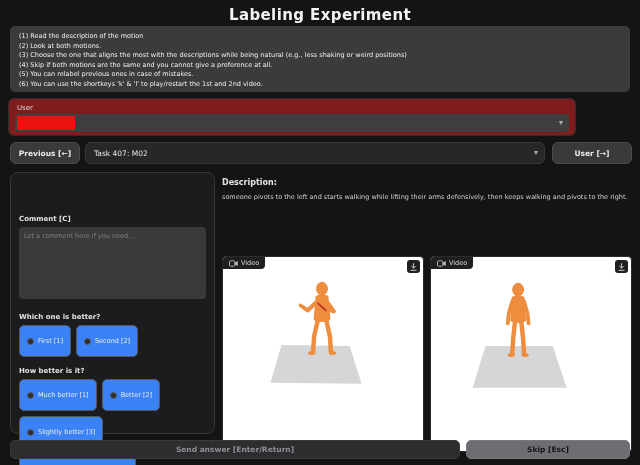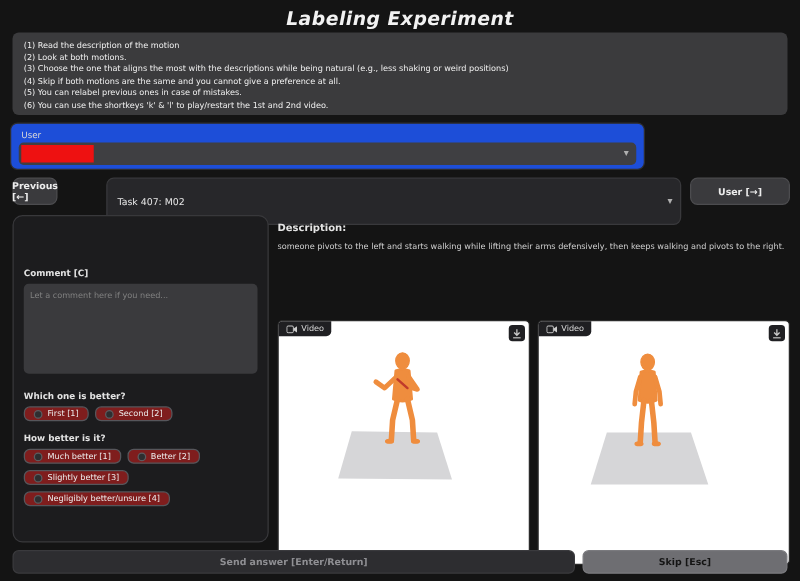--- a/index.html
+++ b/index.html
@@ -9,75 +9,74 @@
     font-family: "DejaVu Sans", sans-serif;
     color: #e8e8e8;
     overflow: hidden;
   }
   .app { position: relative; width: 640px; height: 465px; }
 
   .title {
     position: absolute; top: 6px; left: 0; width: 100%;
     text-align: center; font-size: 15px; font-weight: 700; color: #f2f2f2;
     letter-spacing: 0.4px;
-    font-style: italic;
   }
 
   .instructions {
     position: absolute; left: 10px; top: 26px; width: 620px; height: 66px;
     background: #3b3b3d; border-radius: 5px; padding: 6px 9px;
     font-size: 6.5px; line-height: 1.48; color: #f0f0f0;
   }
 
   .user-panel {
-    position: absolute; left: 8px; top: 98px; width: 508px; height: 38px;
-    background: #1d4ed8; border: 1px solid #2e2e30; border-radius: 6px; text-align: center;
+    position: absolute; left: 8px; top: 98px; width: 568px; height: 38px;
+    background: #7f1d1d; border: 1px solid #2e2e30; border-radius: 6px; text-align: center;
   }
   .user-label { position: absolute; left: 8px; top: 5px; font-size: 7px; color: #d8d8d8; }
   .user-input {
     position: absolute; left: 6px; right: 6px; top: 15px; height: 18px;
     background: #3f3f42; border-radius: 4px;
   }
   .user-redacted {
     position: absolute; left: 2px; top: 2px; width: 58px; height: 14px;
     background: #ee1111;
   }
   .caret { position: absolute; right: 6px; top: 50%; transform: translateY(-54%); font-size: 8px; color: #b0b0b0; }
 
   .btn {
     position: absolute; height: 22px; background: #3a3a3d; border: 1px solid #4c4c4f;
     border-radius: 6px; color: #ececec; font-size: 7.5px; font-weight: 700;
     display: flex; align-items: center; justify-content: center; cursor: pointer;
   }
-  .btn-prev { left: 10px; top: 142px; width: 36px; }
+  .btn-prev { left: 10px; top: 142px; width: 70px; }
   .btn-next { left: 552px; top: 142px; width: 80px; }
   .task-dd {
-    position: absolute; left: 85px; top: 142px; width: 460px; height: 38px;
+    position: absolute; left: 85px; top: 142px; width: 460px; height: 22px;
     background: #27272a; border: 1px solid #39393c; border-radius: 6px;
     display: flex; align-items: center; padding-left: 8px; font-size: 7.5px; color: #e6e6e6;
   }
 
   .left-panel {
     position: absolute; left: 10px; top: 172px; width: 205px; height: 262px;
     background: #1c1c1e; border: 1px solid #38383b; border-radius: 8px;
     padding: 8px;
   }
   .section-label { font-size: 7px; font-weight: 600; color: #e2e2e2; margin-bottom: 4px; margin-top: 34px; }
   .comment-box {
     width: 100%; height: 72px; background: #3a3a3d; border: none; border-radius: 4px;
     font-family: "DejaVu Sans", sans-serif; font-size: 6.5px; color: #dddddd;
     padding: 5px; resize: none; outline: none;
   }
   .comment-box::placeholder { color: #808080; }
   .mt10 { margin-top: 10px; }
   .chips { display: flex; flex-wrap: wrap; gap: 5px; margin-top: 4px; }
   .chip {
     display: inline-flex; align-items: center; gap: 4px;
-    background: #7f1d1d; border: 1px solid #56565b; border-radius: 5px;
-    padding: 1px 7px; font-size: 6.5px; color: #ececec; cursor: pointer;
+    background: #3b82f6; border: 1px solid #56565b; border-radius: 5px;
+    padding: 11px 7px; font-size: 6.5px; color: #ececec; cursor: pointer;
   }
   .radio-dot {
     width: 7px; height: 7px; border-radius: 50%;
     background: #2e2e30; border: 1px solid #5c5c60; flex: 0 0 auto;
   }
 
   .desc-label { position: absolute; left: 222px; top: 178px; font-size: 8px; font-weight: 700; color: #e4e4e4; }
   .desc-text  { position: absolute; left: 222px; top: 193px; width: 406px; font-size: 6.5px; line-height: 1.5; color: #cfcfcf; }
 
   .video-card {

